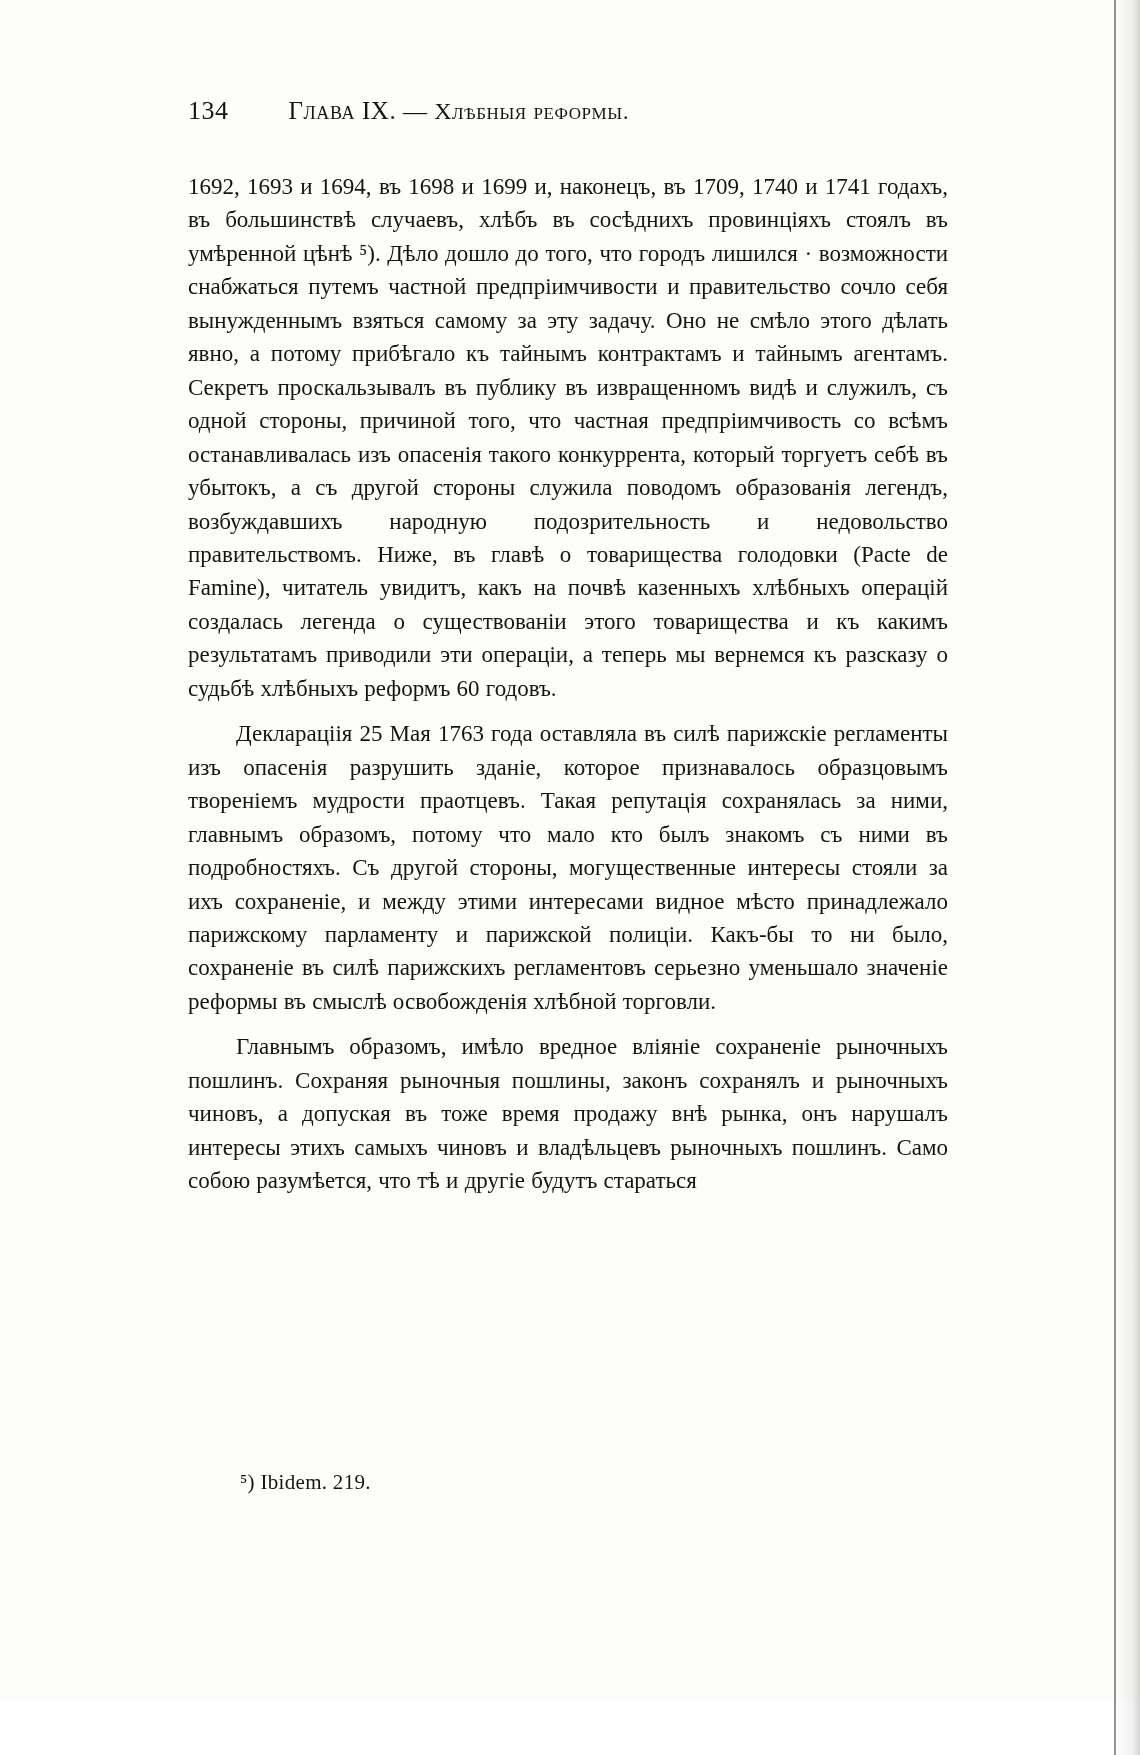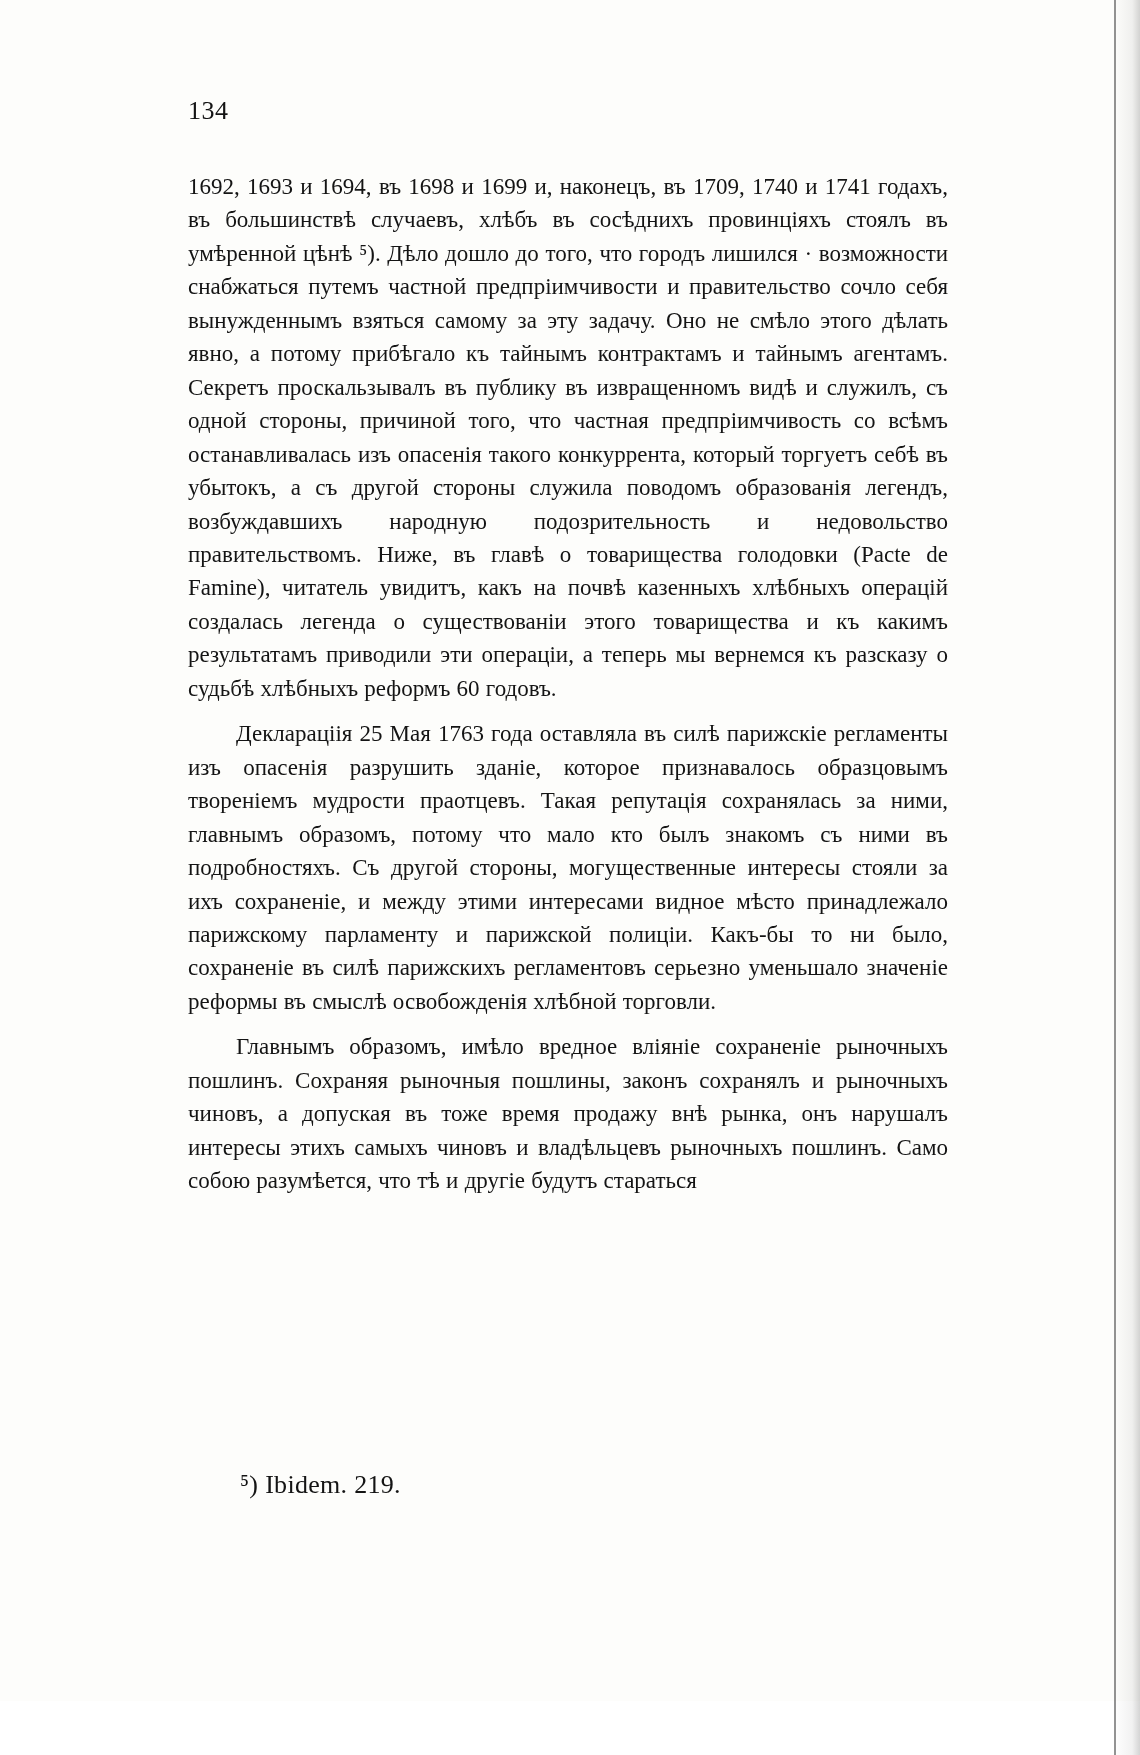--- a/index.html
+++ b/index.html
@@ -78,36 +78,41 @@
   p.body + p.body {
     margin-top: 12px;
   }
   p.indent {
     text-indent: 48px;
   }
   .footnote {
     position: absolute;
     left: 240px;
     top: 1470px;
-    font-size: 26px;
+    font-size: 21px;
     letter-spacing: .3px;
   }
   .fn-num {
     font-family: "Liberation Serif", serif;
   }
 </style>
 </head>
 <body>
 
 <div class="page">
 
   <div class="content">
 
     <div class="head-line">
       <span class="folio">134</span>
+      <span class="running-head">
+        <span class="chap">Глава IX.</span>
+        <span>—</span>
+        <span>Хлѣбныя реформы.</span>
+      </span>
     </div>
 
     <p class="body">1692, 1693 и 1694, въ 1698 и 1699 и, наконецъ, въ 1709, 1740 и 1741 годахъ, въ большинствѣ случаевъ, хлѣбъ въ сосѣднихъ провинціяхъ стоялъ въ умѣренной цѣнѣ ⁵). Дѣло дошло до того, что городъ лишился · возможности снабжаться путемъ частной предпріимчивости и правительство сочло себя вынужденнымъ взяться самому за эту задачу. Оно не смѣло этого дѣлать явно, а потому прибѣгало къ тайнымъ контрактамъ и тайнымъ агентамъ. Секретъ проскальзывалъ въ публику въ извращенномъ видѣ и служилъ, съ одной стороны, причиной того, что частная предпріимчивость со всѣмъ останавливалась изъ опасенія такого конкуррента, который торгуетъ себѣ въ убытокъ, а съ другой стороны служила поводомъ образованія легендъ, возбуждавшихъ народную подозрительность и недовольство правительствомъ. Ниже, въ главѣ о товарищества голодовки (Pacte de Famine), читатель увидитъ, какъ на почвѣ казенныхъ хлѣбныхъ операцій создалась легенда о существованіи этого товарищества и къ какимъ результатамъ приводили эти операціи, а теперь мы вернемся къ разсказу о судьбѣ хлѣбныхъ реформъ 60 годовъ.</p>
     <p class="body indent">Деклараціія 25 Мая 1763 года оставляла въ силѣ парижскіе регламенты изъ опасенія разрушить зданіе, которое признавалось образцовымъ твореніемъ мудрости праотцевъ. Такая репутація сохранялась за ними, главнымъ образомъ, потому что мало кто былъ знакомъ съ ними въ подробностяхъ. Съ другой стороны, могущественные интересы стояли за ихъ сохраненіе, и между этими интересами видное мѣсто принадлежало парижскому парламенту и парижской полиціи. Какъ-бы то ни было, сохраненіе въ силѣ парижскихъ регламентовъ серьезно уменьшало значеніе реформы въ смыслѣ освобожденія хлѣбной торговли.</p>
     <p class="body indent">Главнымъ образомъ, имѣло вредное вліяніе сохраненіе рыночныхъ пошлинъ. Сохраняя рыночныя пошлины, законъ сохранялъ и рыночныхъ чиновъ, а допуская въ тоже время продажу внѣ рынка, онъ нарушалъ интересы этихъ самыхъ чиновъ и владѣльцевъ рыночныхъ пошлинъ. Само собою разумѣется, что тѣ и другіе будутъ стараться</p>
 
   </div>
 
   <div class="footnote">
     <span class="fn-num">⁵)</span>

